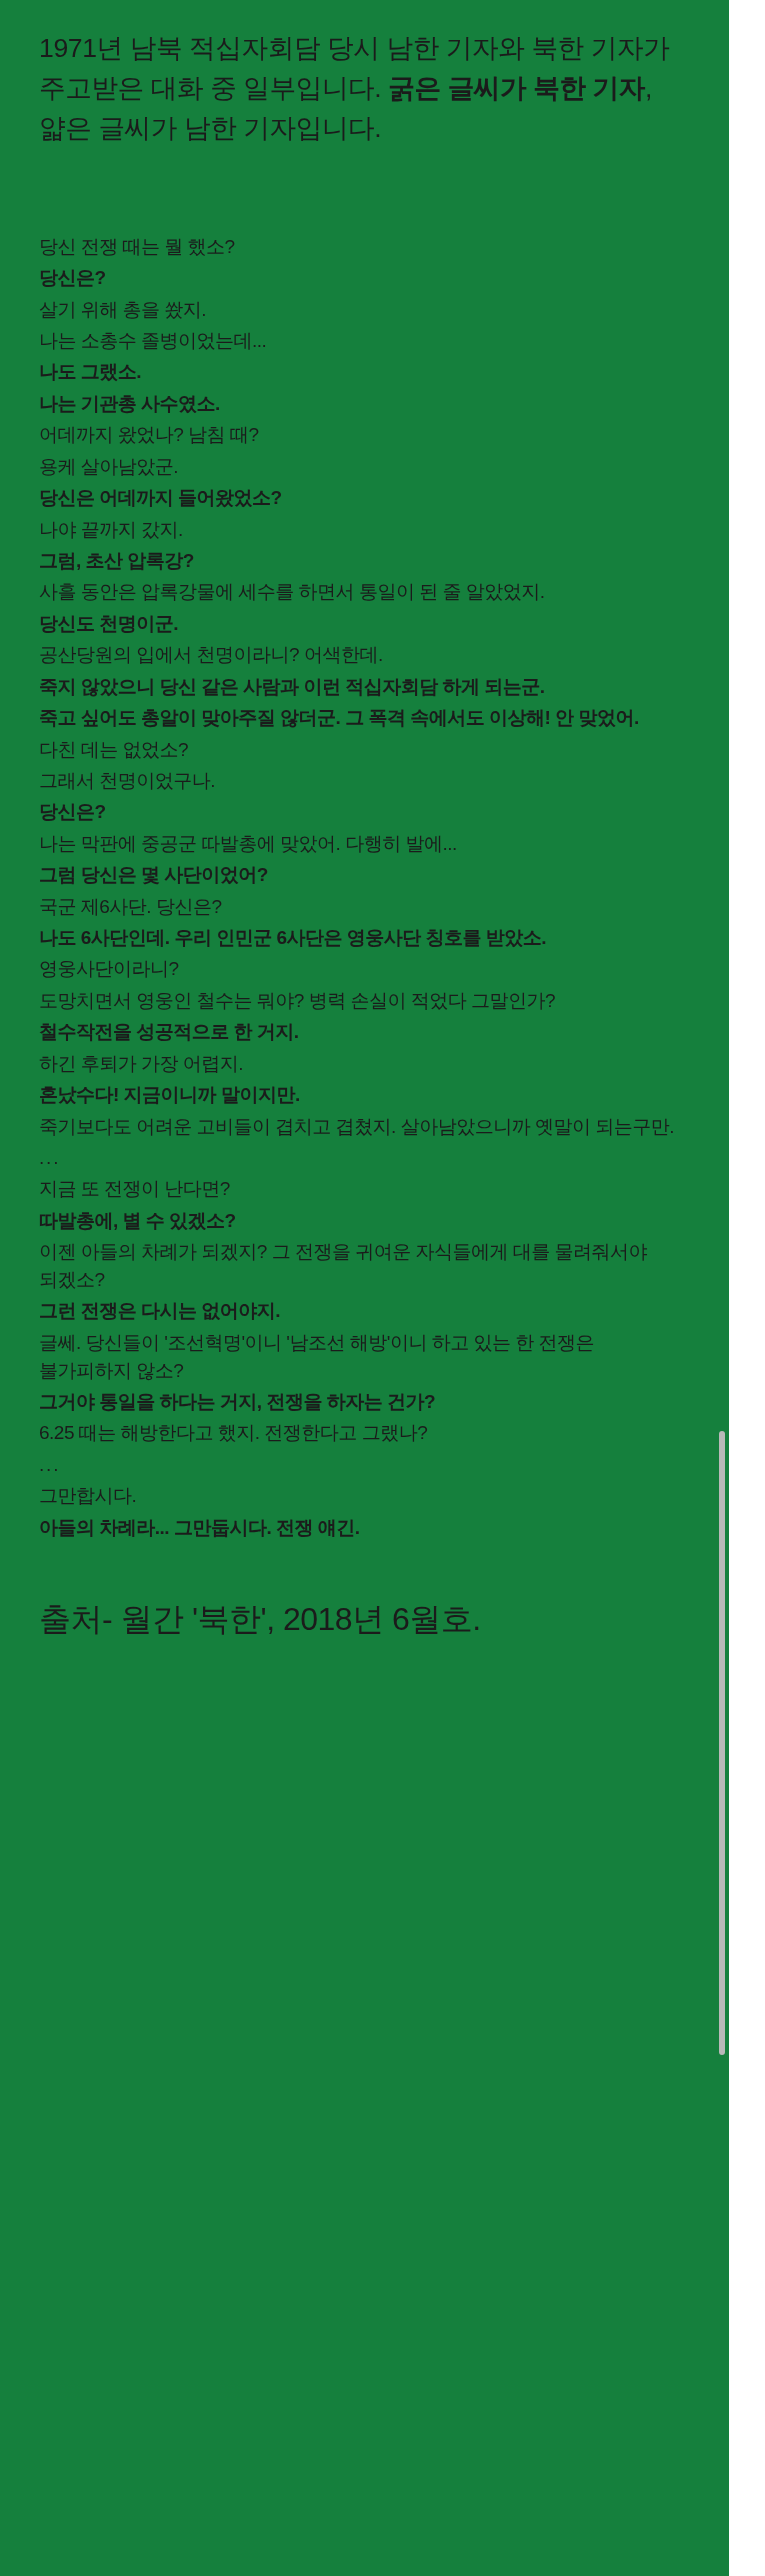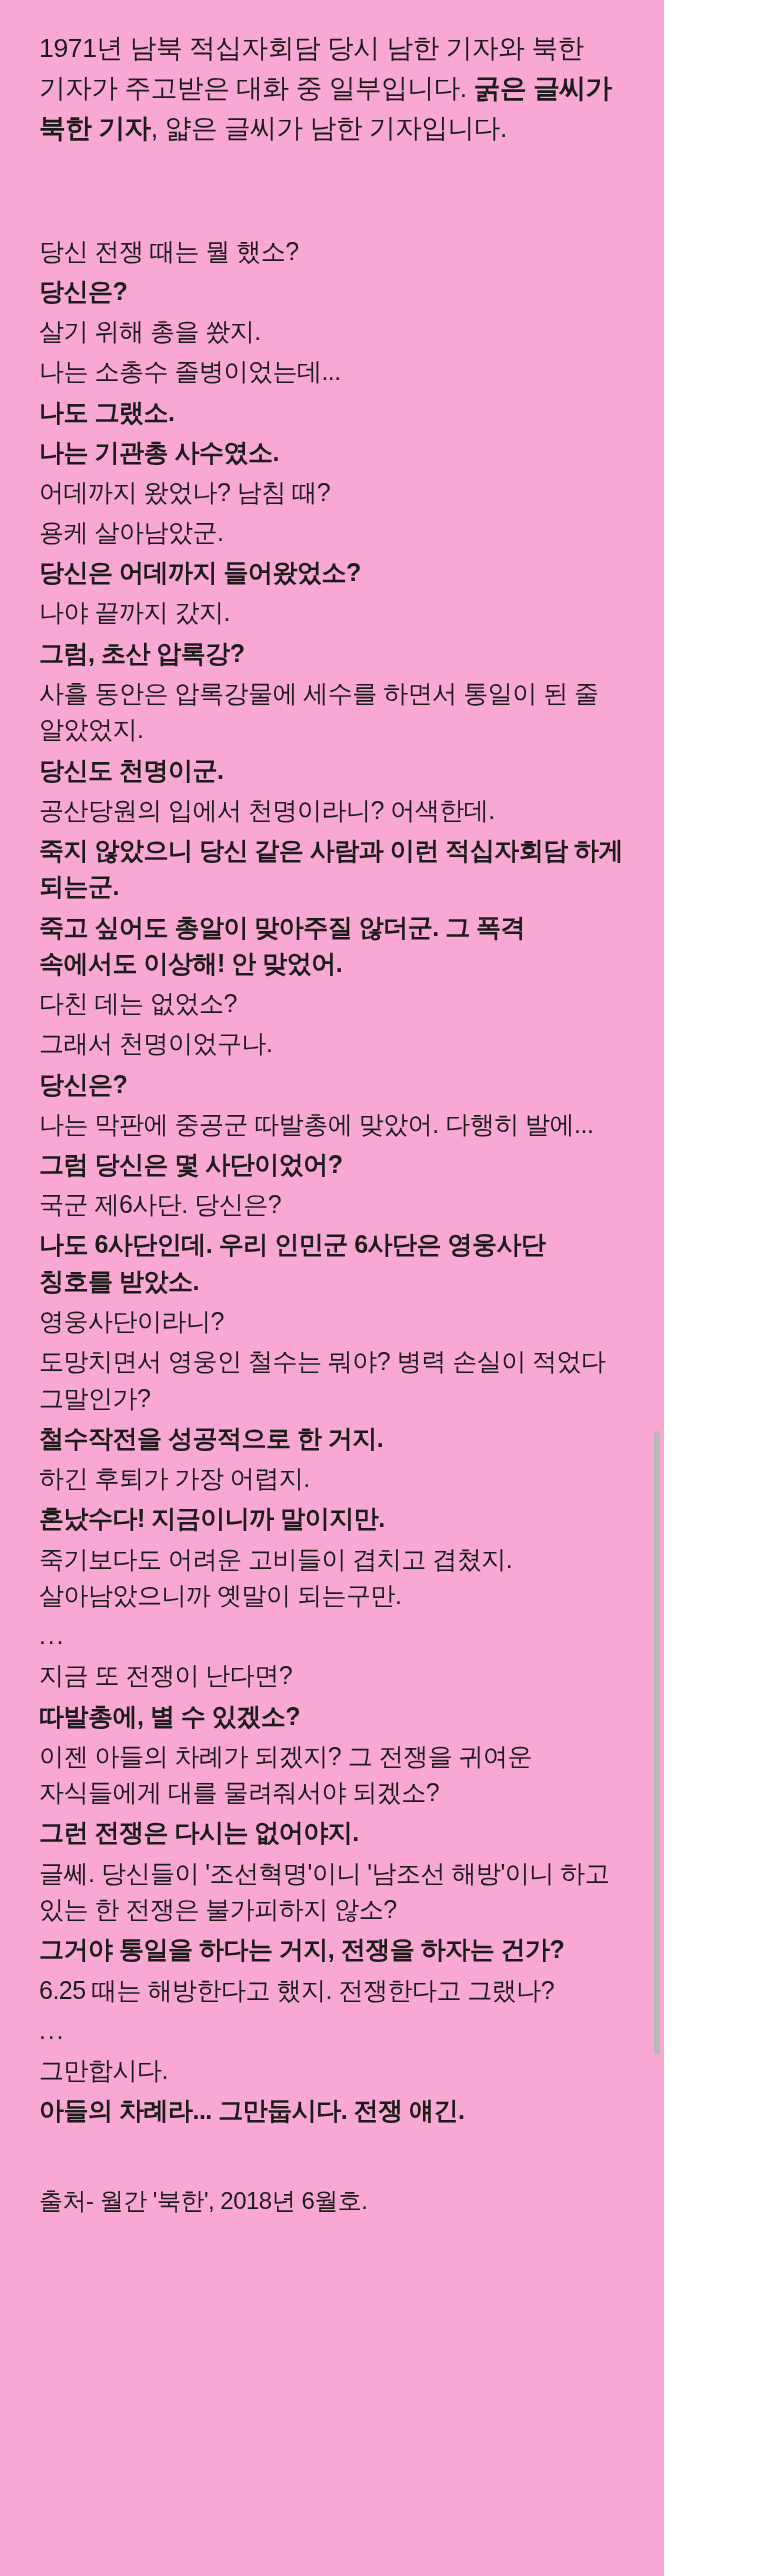--- a/index.html
+++ b/index.html
@@ -8,62 +8,62 @@
     background: #ffffff;
   }
   body {
     width: 766px;
     min-height: 2576px;
     font-family: "Liberation Sans", sans-serif;
     color: #1b1b1b;
     position: relative;
   }
   .page {
-    width: 664px;
+    width: 729px;
     min-height: 2576px;
     box-sizing: border-box;
     padding: 27.5px 39px 37px 39px;
-    background: #f9a8d4;
+    background: #15803d;
     position: relative;
   }
   .intro {
     font-size: 26.6px;
     line-height: 1.52;
     font-weight: 400;
     letter-spacing: -0.4px;
     margin: 0 0 84px 0;
     word-break: keep-all;
   }
   .intro .bold {
     font-weight: 700;
   }
   .dialogue {
     margin: 0;
     padding: 0;
     list-style: none;
   }
   .line {
-    font-size: 25px;
+    font-size: 19px;
     line-height: 1.46;
     letter-spacing: -0.5px;
     margin: 0 0 3.7px 0;
     word-break: keep-all;
   }
   .line.north {
     font-weight: 700;
   }
   .line.south {
     font-weight: 400;
   }
   .line.ellipsis {
     font-weight: 400;
     letter-spacing: 1.8px;
   }
   .source {
-    font-size: 24px;
+    font-size: 32px;
     line-height: 1.45;
     letter-spacing: -0.5px;
     margin: 55px 0 0 0;
     font-weight: 400;
   }
   .scrollbar {
     position: absolute;
     right: 3.7px;
     top: 1431px;
     width: 6.4px;

